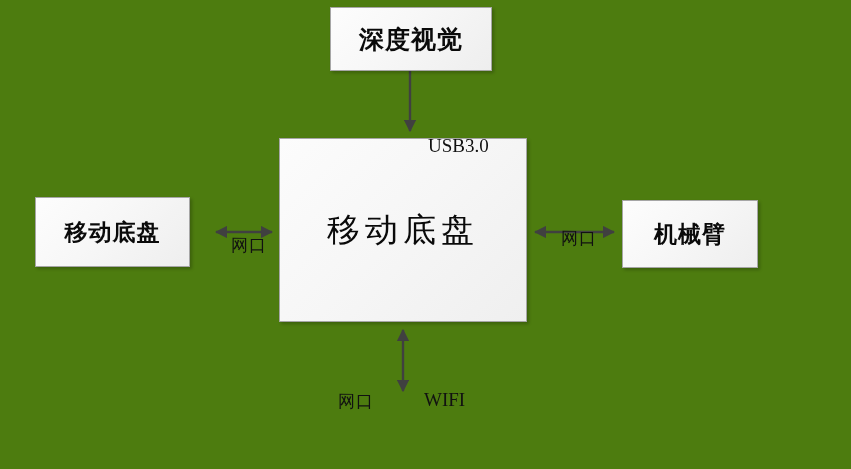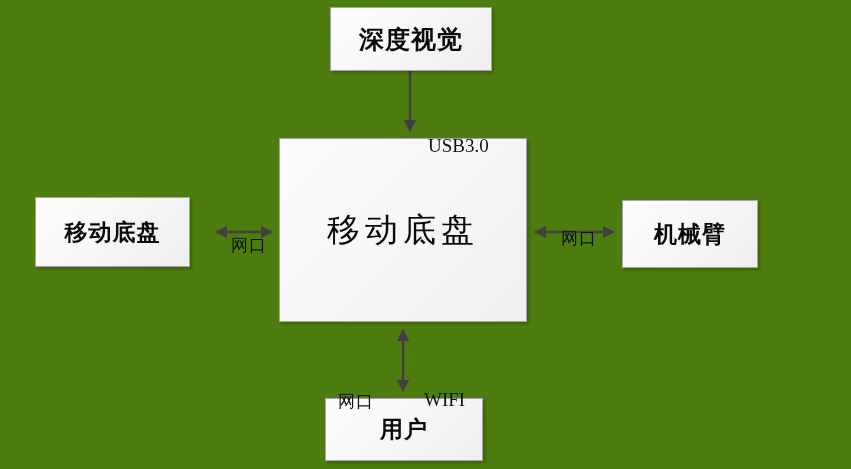--- a/index.html
+++ b/index.html
@@ -114,23 +114,20 @@
   </div>
 
   <div class="node" id="node-chassis">
     <span class="node-label">移动底盘</span>
   </div>
 
   <div class="node" id="node-arm">
     <span class="node-label">机械臂</span>
   </div>
 
-  <div class="node" id="node-user">
-    <span class="node-label">用户</span>
-  </div>
 
   <div class="edge-label latin" id="label-usb3">USB3.0</div>
 
   <div class="edge-label" id="label-net-left">网口</div>
 
   <div class="edge-label" id="label-net-right">网口</div>
 
   <div class="edge-label" id="label-net-bottom">网口</div>
 
   <div class="edge-label latin" id="label-wifi">WIFI</div>

